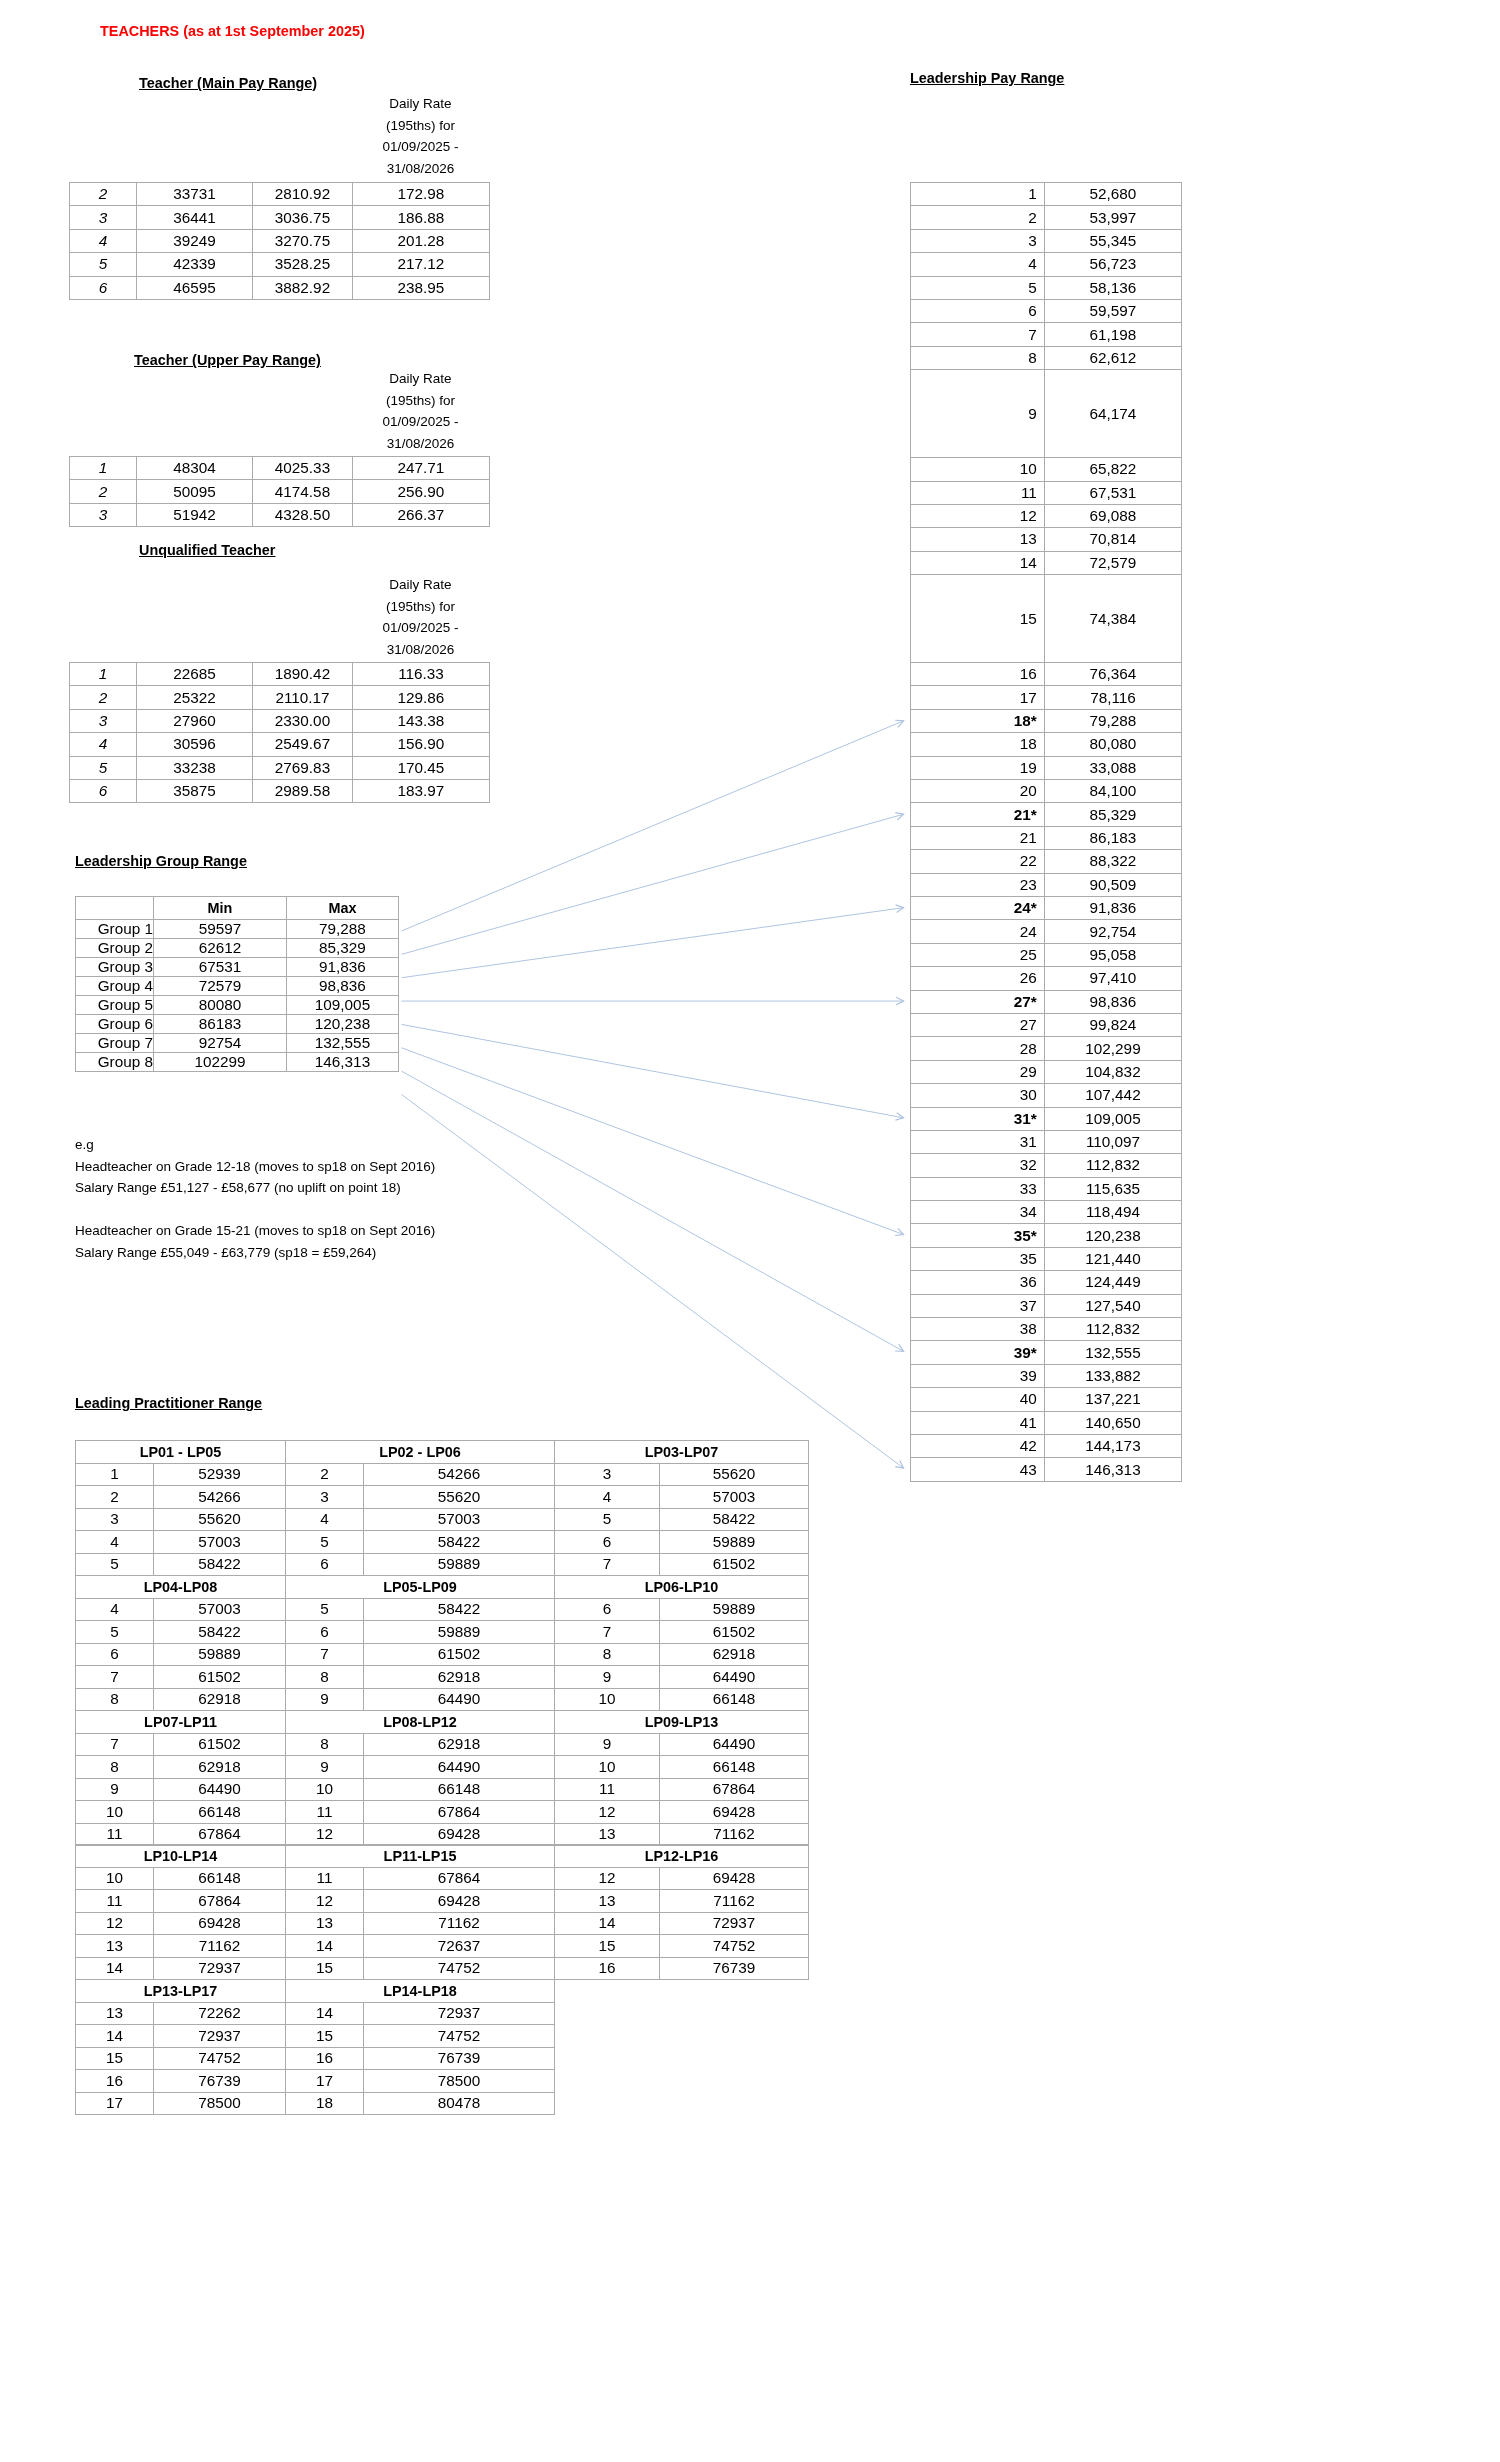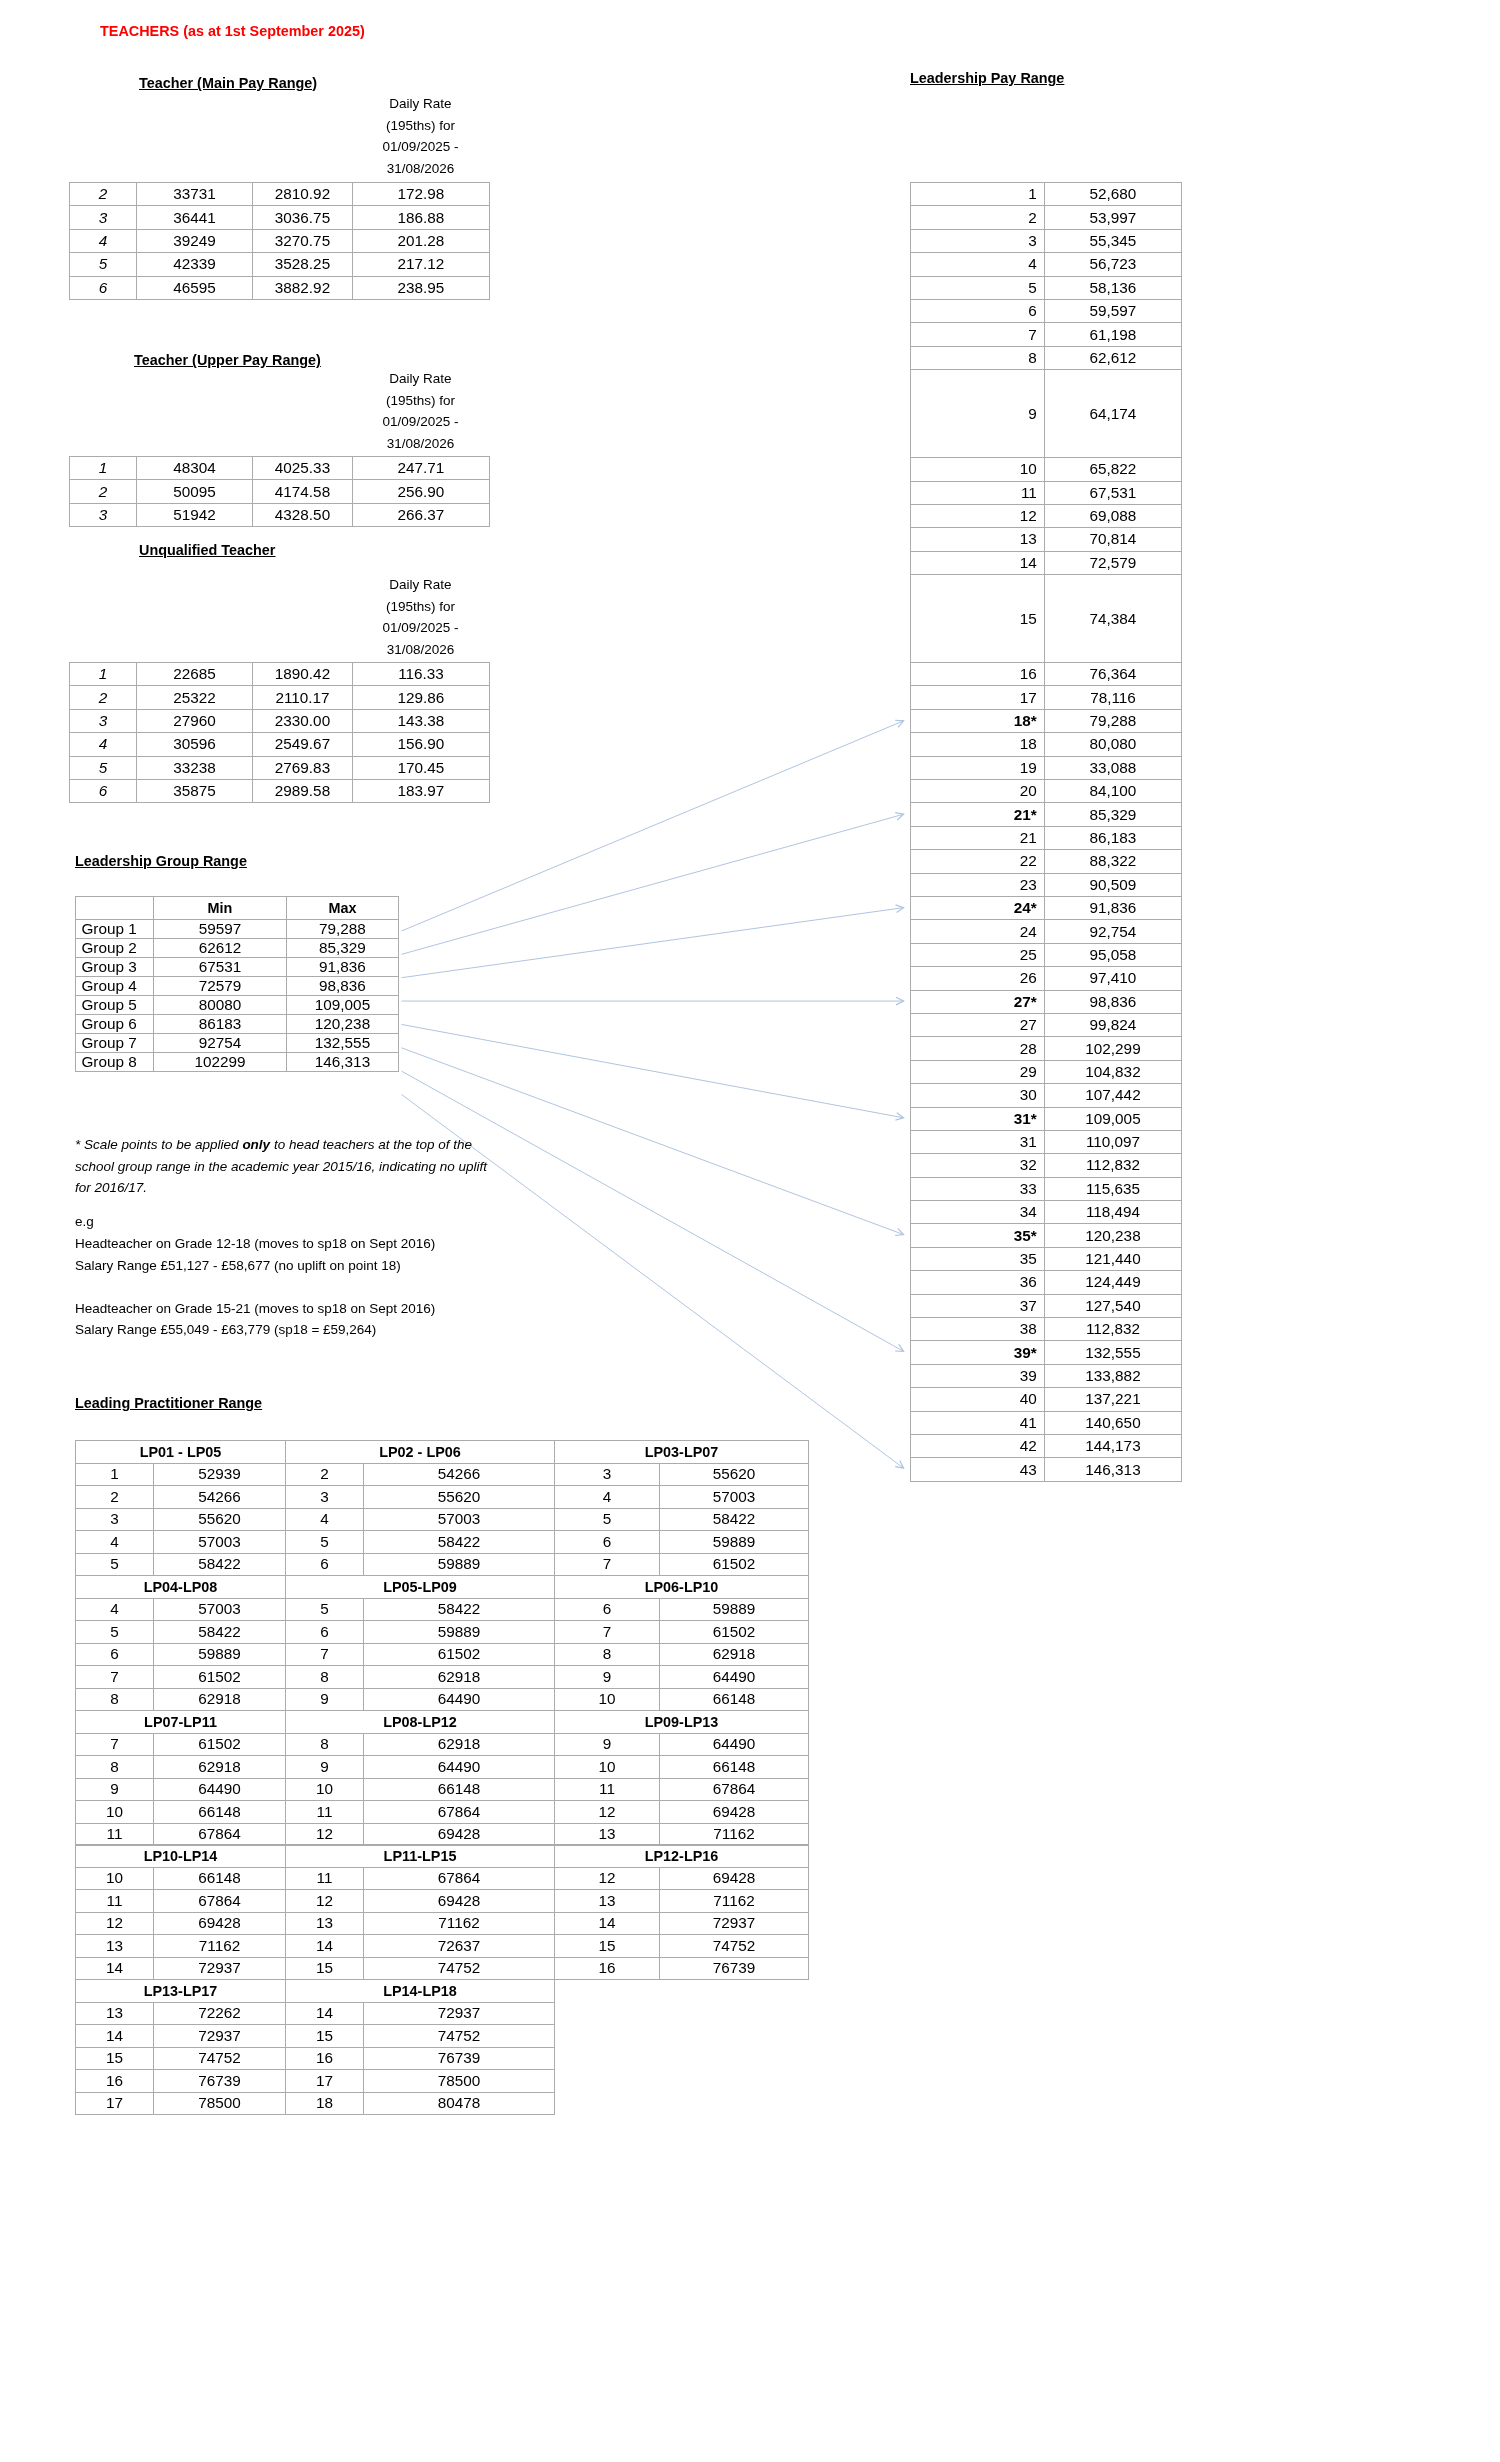--- a/index.html
+++ b/index.html
@@ -11,21 +11,21 @@
   .page-title{font-size:14.4px;font-weight:bold;color:#ff0000;}
   .sec-title{font-size:14.4px;font-weight:bold;text-decoration:underline;white-space:nowrap;}
   .daily-head{font-size:13.5px;line-height:21.6px;text-align:center;white-space:pre-line;width:137px;}
   table{border-collapse:collapse;table-layout:fixed;}
   td,th{border:0.9px solid #ababab;font-size:15.3px;font-weight:normal;text-align:center;padding:0;overflow:hidden;}
   th{font-weight:bold;}
   .t-table tr{height:23.4px;}
   .t-table td:first-child{font-style:italic;}
   #group-table tr{height:19px;}
   #group-table th{font-size:14.4px;height:21.6px;}
-  #group-table td.glabel{text-align:left;padding-left:5.4px;}
+  #group-table td.glabel{text-align:right;padding-left:5.4px;}
   #lead-table tr{height:23.4px;}
   #lead-table td.pt{text-align:right;padding-right:7.2px;}
   #lead-table td.star{font-weight:bold;}
   .lp-table tr{height:22.5px;}
   .lp-table th{font-size:14.4px;}
   #notes{font-size:13.5px;line-height:21.6px;}
   #notes .para{font-style:italic;width:429px;margin-bottom:12.6px;}
   .spacer-line{height:21.6px;}
 </style>
 </head>
@@ -233,21 +233,20 @@
       </tr>
       <tr>
         <td class="glabel">Group 8</td>
         <td>102299</td>
         <td>146,313</td>
       </tr>
     </tbody>
 </table>
 
 <div id="notes" class="abs" style="left:75px;top:1134px">
-  <div class="para"><span>* Scale points to be applied </span><b>only</b><span> to head teachers at the top of the school group range in the academic year 2015/16, indicating no uplift for 2016/17.</span></div>
   <div>e.g</div>
   <div>Headteacher on Grade 12-18 (moves to sp18 on Sept 2016)</div>
   <div>Salary Range £51,127 - £58,677 (no uplift on point 18)</div>
   <div class="spacer-line"></div>
   <div>Headteacher on Grade 15-21 (moves to sp18 on Sept 2016)</div>
   <div>Salary Range £55,049 - £63,779 (sp18 = £59,264)</div>
 </div>
 
 <div class="abs sec-title" style="left:75px;top:1395px">Leading Practitioner Range</div>
 

